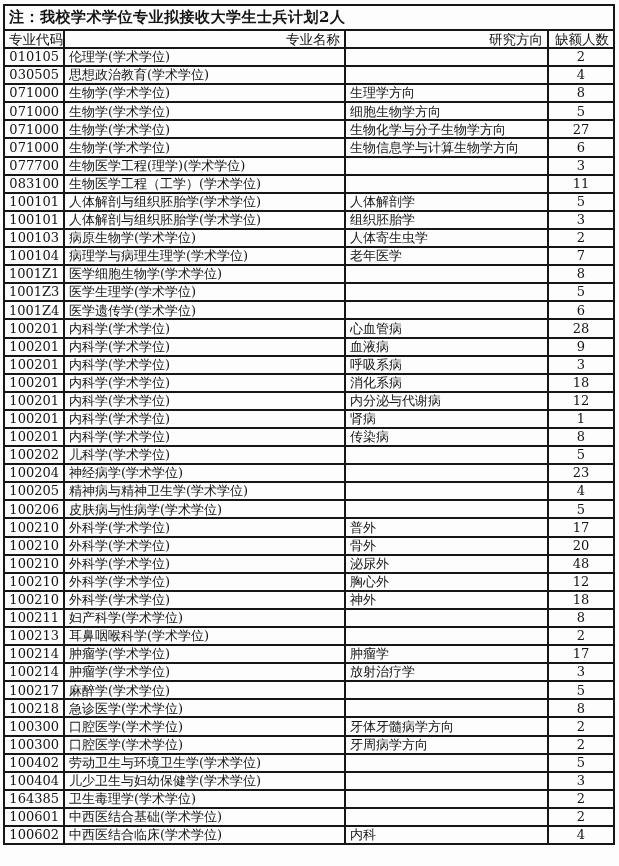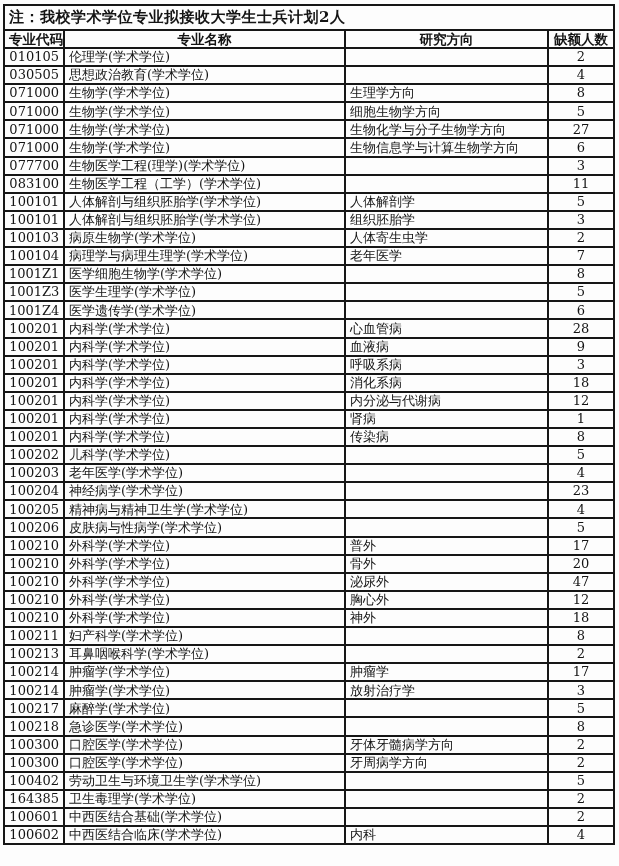--- a/index.html
+++ b/index.html
@@ -32,22 +32,22 @@
   }
   .title-cell {
     font-size: 15px;
     font-weight: bold;
     text-align: left;
     height: 23px;
     letter-spacing: 0.5px;
   }
   .header-row th {
     font-size: 13.5px;
-    font-weight: bold;
-    text-align: center;
+    font-weight: normal;
+    text-align: right;
     height: 16px;
   }
   tbody td {
     font-size: 13px;
     height: 16.1px;
   }
   .c-code  { text-align: right; }
   .c-name  { text-align: left; margin-left: 8px; }
   .c-dir   { text-align: left; }
   .c-quota { text-align: center; }
@@ -211,26 +211,20 @@
           <td class="c-dir">传染病</td>
           <td class="c-quota">8</td>
         </tr>
         <tr>
           <td class="c-code">100202</td>
           <td class="c-name">儿科学(学术学位)</td>
           <td class="c-dir"></td>
           <td class="c-quota">5</td>
         </tr>
         <tr>
-          <td class="c-code">100203</td>
-          <td class="c-name">老年医学(学术学位)</td>
-          <td class="c-dir"></td>
-          <td class="c-quota">4</td>
-        </tr>
-        <tr>
           <td class="c-code">100204</td>
           <td class="c-name">神经病学(学术学位)</td>
           <td class="c-dir"></td>
           <td class="c-quota">23</td>
         </tr>
         <tr>
           <td class="c-code">100205</td>
           <td class="c-name">精神病与精神卫生学(学术学位)</td>
           <td class="c-dir"></td>
           <td class="c-quota">4</td>
@@ -250,21 +244,21 @@
         <tr>
           <td class="c-code">100210</td>
           <td class="c-name">外科学(学术学位)</td>
           <td class="c-dir">骨外</td>
           <td class="c-quota">20</td>
         </tr>
         <tr>
           <td class="c-code">100210</td>
           <td class="c-name">外科学(学术学位)</td>
           <td class="c-dir">泌尿外</td>
-          <td class="c-quota">47</td>
+          <td class="c-quota">48</td>
         </tr>
         <tr>
           <td class="c-code">100210</td>
           <td class="c-name">外科学(学术学位)</td>
           <td class="c-dir">胸心外</td>
           <td class="c-quota">12</td>
         </tr>
         <tr>
           <td class="c-code">100210</td>
           <td class="c-name">外科学(学术学位)</td>
@@ -317,20 +311,26 @@
           <td class="c-code">100300</td>
           <td class="c-name">口腔医学(学术学位)</td>
           <td class="c-dir">牙周病学方向</td>
           <td class="c-quota">2</td>
         </tr>
         <tr>
           <td class="c-code">100402</td>
           <td class="c-name">劳动卫生与环境卫生学(学术学位)</td>
           <td class="c-dir"></td>
           <td class="c-quota">5</td>
+        </tr>
+        <tr>
+          <td class="c-code">100404</td>
+          <td class="c-name">儿少卫生与妇幼保健学(学术学位)</td>
+          <td class="c-dir"></td>
+          <td class="c-quota">3</td>
         </tr>
         <tr>
           <td class="c-code">164385</td>
           <td class="c-name">卫生毒理学(学术学位)</td>
           <td class="c-dir"></td>
           <td class="c-quota">2</td>
         </tr>
         <tr>
           <td class="c-code">100601</td>
           <td class="c-name">中西医结合基础(学术学位)</td>

